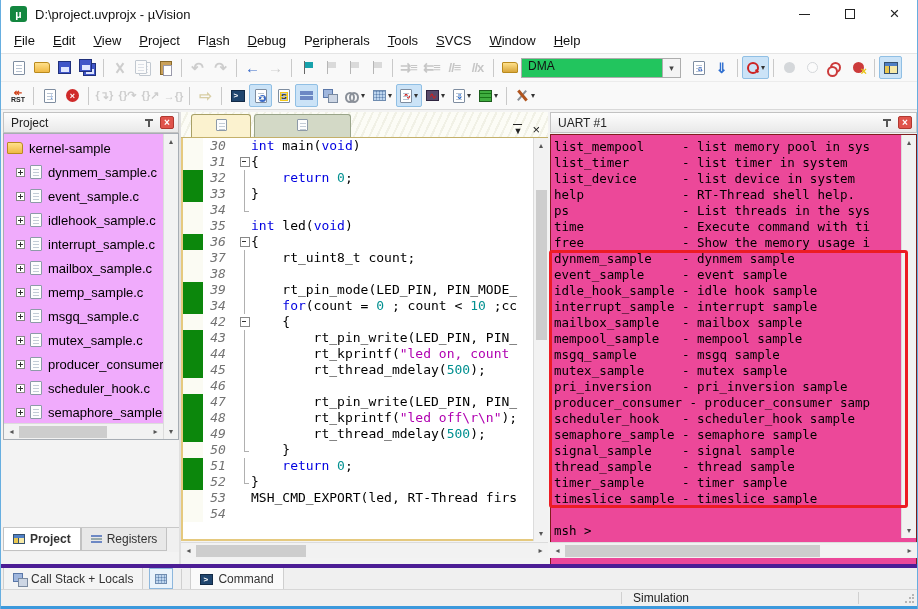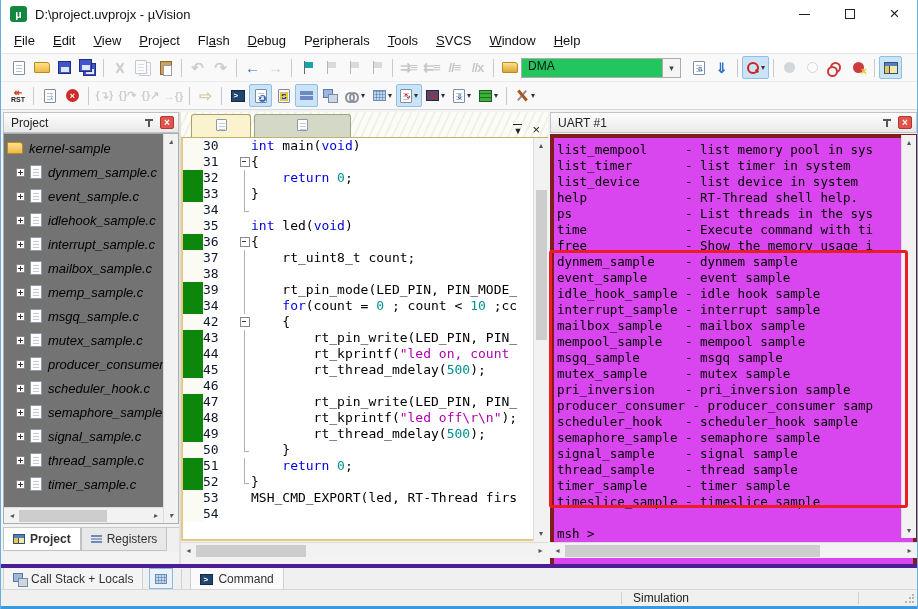--- a/index.html
+++ b/index.html
@@ -112,21 +112,21 @@
 
   
   .sb { background:#f2f2f2; position:absolute; display:flex; align-items:center; color:#555; font-size:8px; }
   .sb.h { height:16px; border-top:1px solid #dcdcdc; }
   .sb.v { width:15px; border-left:1px solid #dcdcdc; flex-direction:column; justify-content:space-between; }
   .sb .arrowbox { width:15px; height:15px; display:flex; align-items:center; justify-content:center; flex:0 0 auto; }
   .sb .thumb { background:#cdcdcd; border-radius:0; }
 
   
   #project-panel { left:2px; top:112px; width:176px; height:454px; border:none; background:transparent; }
-  #project-tree { position:absolute; left:0; top:21px; right:0; height:391px; background:#737373; border:1px solid #a7adb4; overflow:hidden;font-style:italic; }
+  #project-tree { position:absolute; left:0; top:21px; right:0; height:307px; background:#f0abfc; border:1px solid #a7adb4; overflow:hidden; }
   .tree-inner { position:absolute; left:0; top:2px; right:15px; }
   .tree-row { height:24px; display:flex; align-items:center; white-space:nowrap; overflow:hidden; }
   .tree-row .plus { width:9px; height:9px; border:1px solid #888; background:#fff; position:relative; margin:0 5px 0 12px; flex:0 0 9px; }
   .tree-row .plus::before { content:""; position:absolute; left:1px; top:3px; width:5px; height:1px; background:#333; }
   .tree-row .plus::after { content:""; position:absolute; left:3px; top:1px; width:1px; height:5px; background:#333; }
   .i-doc { width:12px; height:14px; background:#fdfdfd; border:1px solid #8d9aa8; border-radius:1px; position:relative; margin-right:6px; flex:0 0 12px; }
   .i-doc::after { content:""; position:absolute; left:2px; top:3px; width:6px; height:1px; background:#c3ccd6; box-shadow:0 3px 0 #c3ccd6, 0 6px 0 #c3ccd6; }
   .i-folderopen { width:16px; height:12px; background:linear-gradient(#ffe08a,#efb945); border:1px solid #b98a1d; border-radius:1px 3px 1px 1px; margin:0 6px 0 3px; flex:0 0 16px; }
   #tree-vscroll { right:0; top:0; bottom:0; }
   #tree-hscroll { left:0; right:15px; bottom:0; }
@@ -140,35 +140,35 @@
   .ed-tab { height:23px; display:flex; align-items:center; gap:5px; padding:4px 10px; font-size:12px; border:1px solid #a8a066; border-bottom:none; border-radius:3px 3px 0 0;flex-direction:column; }
   .ed-tab .i-doc { margin-right:0; }
   .ed-tab.active { background:#fbf2cf; font-weight:bold; text-decoration:underline; }
   .ed-tab.inactive { background:#d3d9c6; border-color:#9aa58a; margin-left:3px;gap:8px; }
   .ed-tabbar-icons { margin-left:auto; display:flex; align-items:center; gap:10px; padding-right:8px; color:#222; }
   .chev { font-size:9px; border-top:1px solid #222; padding-top:1px; }
   #editor-body { position:absolute; left:0; top:26px; right:0; height:403px; background:#fff; border:2px solid #e5c97e; border-top:none; overflow:hidden; }
   .code-line { display:flex; height:16px; line-height:16px; font-family:"DejaVu Sans Mono", monospace; font-size:13px; white-space:pre; }
   .code-cov { flex:0 0 20px; background:#fbfbf3; }
   .code-cov.on { background:#0c870c; }
-  .code-num { flex:0 0 36px; text-align:left; padding-right:6px; color:#0f172a; }
+  .code-num { flex:0 0 36px; text-align:center; padding-right:6px; color:#737373;font-style:italic; }
   .fold { flex:0 0 12px; position:relative; }
   .fold.open::before { content:""; position:absolute; left:1px; top:3px; width:8px; height:8px; border:1px solid #888; background:#fff; }
   .fold.open::after { content:""; position:absolute; left:3px; top:7px; width:4px; height:1px; background:#333; }
   .fold.line::before { content:""; position:absolute; left:5px; top:0; bottom:0; width:1px; background:#b0b0b0; }
   .fold.end::before { content:""; position:absolute; left:5px; top:0; height:9px; width:1px; background:#b0b0b0; }
   .fold.end::after { content:""; position:absolute; left:5px; top:9px; width:5px; height:1px; background:#b0b0b0; }
   .code-text { flex:1; overflow:hidden; color:#000; }
   .kw { color:#0000e0; } .num { color:#009090; } .str { color:#b000b0; }
   #editor-vscroll { right:0; top:26px; height:403px; }
   #editor-hscroll { left:0; right:0; bottom:0; }
 
   
   #uart-panel { left:549px; top:112px; width:367px; height:446px; border:none; background:transparent; }
-  #uart-body { position:absolute; left:0; top:22px; right:0; height:435px; background:#d946ef; border:4px solid #7f1d1d; overflow:hidden; }
+  #uart-body { position:absolute; left:0; top:22px; right:0; height:435px; background:#ec4899; border:1px solid #7f1d1d; overflow:hidden; }
   .uart-inner { position:absolute; left:3px; top:4px; right:16px; }
   .uart-line { height:16px; line-height:16px; font-family:"DejaVu Sans Mono", monospace; font-size:12.5px; white-space:pre; color:#000; overflow:hidden; }
   #uart-vscroll { right:1px; top:23px; height:403px; }
   #uart-hscroll { left:0; right:0; bottom:0; }
 
   
   #dockrow { position:absolute; left:0; top:564px; right:0; height:25px; background:#f0f0f0; display:flex; align-items:flex-start; padding-left:2px; border-top:4px solid #4c1d95; }
   .mini-btn { width:24px; height:21px; border:1px solid #8db7dd; background:#eaf3fb; display:flex; align-items:center; justify-content:center; margin-left:6px; }
   .dock-sep { width:1px; height:20px; background:#cfcfcf; margin:1px 8px 0 8px; }
 

